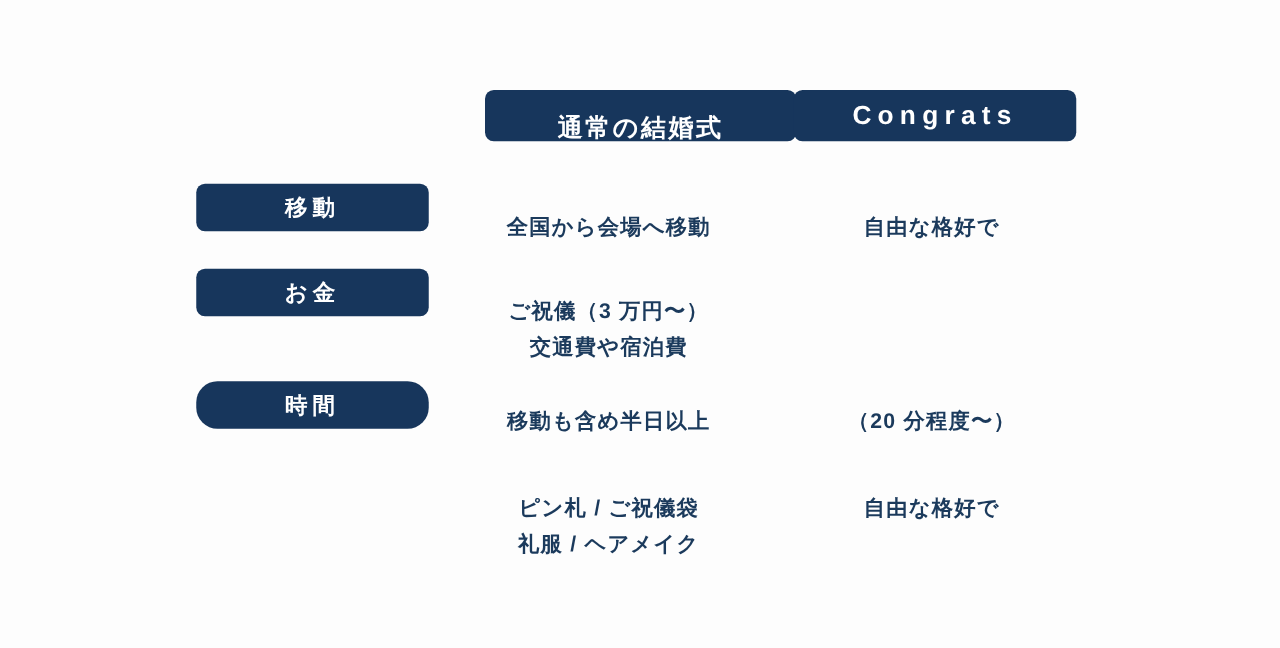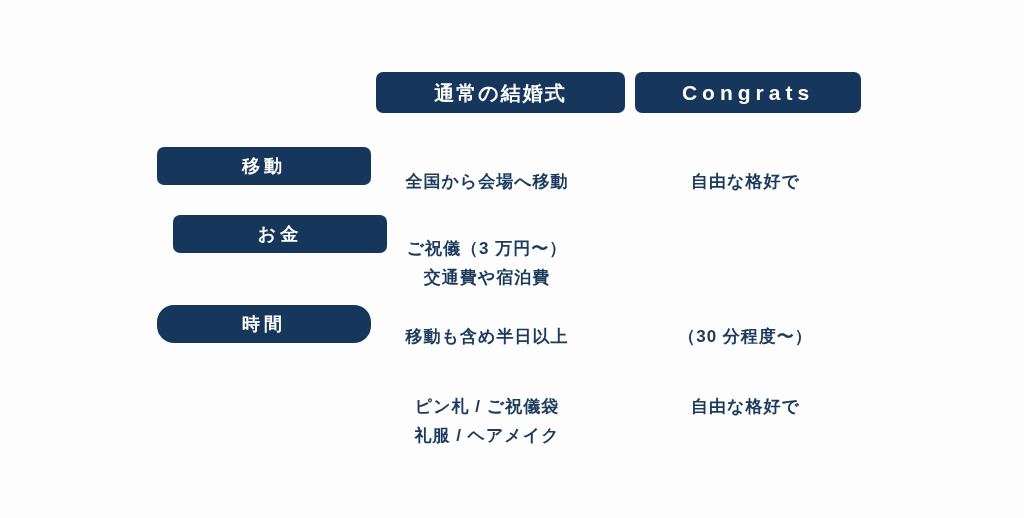--- a/index.html
+++ b/index.html
@@ -41,40 +41,40 @@
 
   
   .header-pill {
     top: 72px;
     height: 41px;
   }
   .header-pill .pill-text {
     font-size: 20px;
     letter-spacing: 2px;
   }
-  #header-pill-traditional { left: 376px; width: 249px; }
+  #header-pill-traditional { left: 388px; width: 249px; align-items: flex-end; }
   #header-pill-congrats    { left: 635px; width: 226px; }
   #header-pill-congrats .pill-text {
     letter-spacing: 5px;
     font-size: 21px;
   }
 
   
   .row-pill {
     left: 157px;
-    width: 214px;
+    width: 186px;
     height: 38px;
     align-items: center;
   }
   .row-pill .pill-text {
     font-size: 18px;
     letter-spacing: 4px;
   }
   #row-pill-0 { top: 147px; }
-  #row-pill-1 { top: 215px; margin-left: 16px; }
+  #row-pill-1 { top: 215px; }
   #row-pill-2 { top: 305px; border-radius: 17px; }
   #row-pill-3 { top: 371px; }
 
   
   .cell {
     position: absolute;
     color: #1b3a5c;
     font-size: 17px;
     font-weight: bold;
     line-height: 29px;
@@ -112,19 +112,19 @@
   <div class="pill row-pill" id="row-pill-1">
     <span class="pill-text">お金</span>
   </div>
   <div class="cell cell-mid cell-r1">ご祝儀（3 万円〜）
 交通費や宿泊費</div>
 
   <div class="pill row-pill" id="row-pill-2">
     <span class="pill-text">時間</span>
   </div>
   <div class="cell cell-mid cell-r2">移動も含め半日以上</div>
-  <div class="cell cell-right cell-r2">（30 分程度〜）</div>
+  <div class="cell cell-right cell-r2">（20 分程度〜）</div>
 
   <div class="cell cell-right cell-r3">自由な格好で</div>
   <div class="cell cell-mid cell-r3">ピン札 / ご祝儀袋
 礼服 / ヘアメイク</div>
 
 </div>
 
 </body></html>

